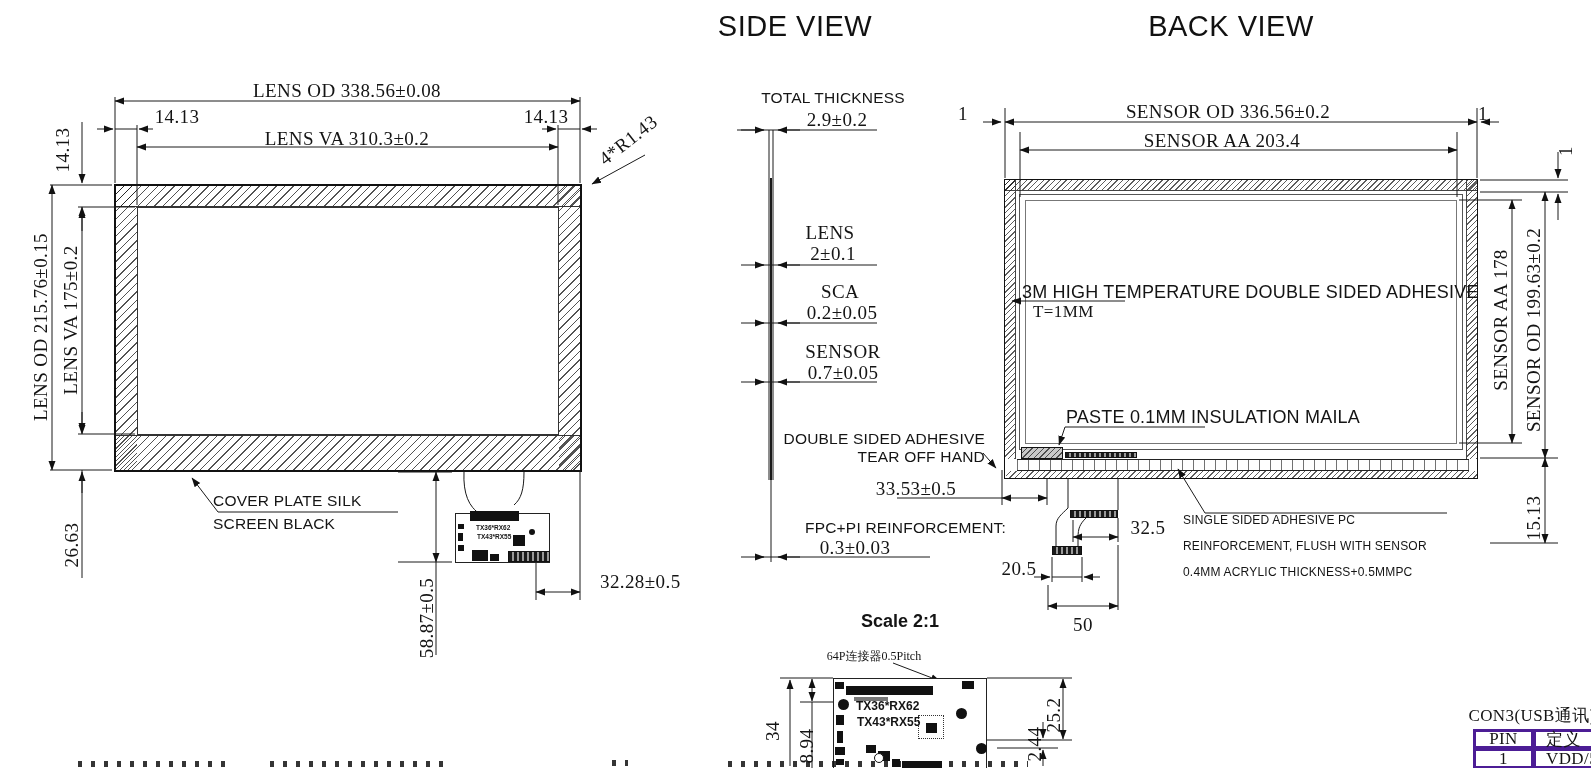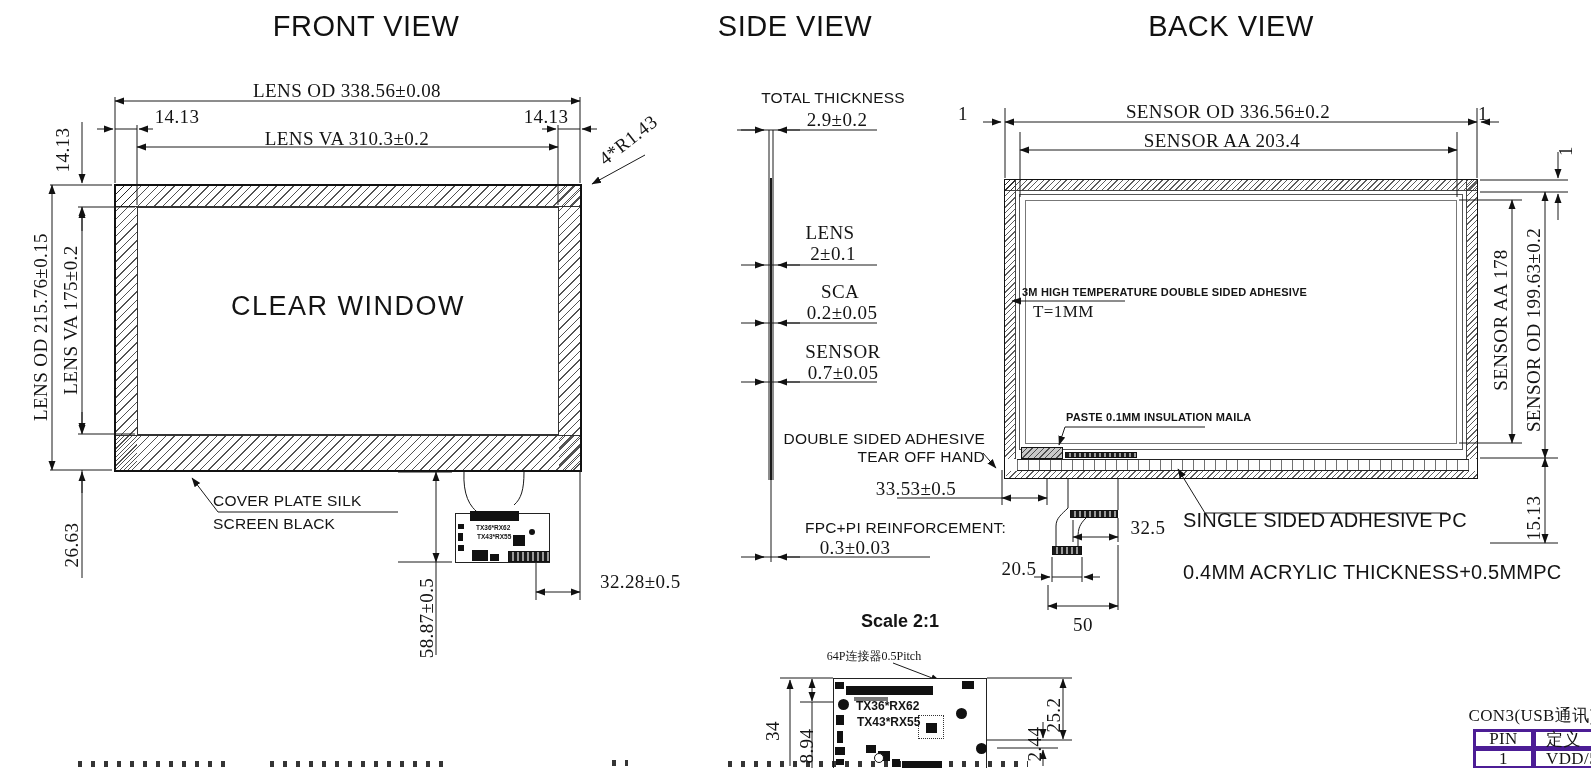--- a/index.html
+++ b/index.html
@@ -11,22 +11,22 @@
   .l{transform:translate(0,-50%)}
   .r{transform:translate(-100%,-50%)}
   .v{transform:translate(-50%,-50%) rotate(-90deg)}
   .rot38{transform:translate(-50%,-50%) rotate(-38deg)}
   .d{font-family:"Liberation Serif","DejaVu Serif",serif;font-size:19px;letter-spacing:.4px}
   .d17{font-family:"Liberation Serif","DejaVu Serif",serif;font-size:17px;letter-spacing:.4px}
   .d12{font-family:"Liberation Serif","DejaVu Serif",serif;font-size:12px}
   .title{font-size:29px;letter-spacing:.5px;color:#111}
   .cw{font-size:27px;letter-spacing:1.5px}
   .s15{font-size:15.5px;letter-spacing:.2px}
-  .s15b{font-size:11px;font-weight:700;letter-spacing:.2px}
-  .s16{font-size:20px;letter-spacing:.2px}
+  .s15b{font-size:18px;font-weight:400;letter-spacing:.2px}
+  .s16{font-size:12px;letter-spacing:.2px}
   .sc{font-size:18px;font-weight:600}
   .box{position:absolute;box-sizing:border-box}
   .hatchA{background:repeating-linear-gradient(135deg,rgba(25,25,25,0) 0 5px,rgba(25,25,25,.75) 5px 6px)}
   .hatchF{background:repeating-linear-gradient(135deg,rgba(25,25,25,0) 0 3px,rgba(25,25,25,.7) 3px 4px)}
   .checker{background:repeating-linear-gradient(90deg,rgba(20,20,20,.6) 0 1px,rgba(0,0,0,0) 1px 11px);
            border-top:1px solid #222;border-bottom:1px solid #222}
   .stripebar{background:repeating-linear-gradient(90deg,#1a1a1a 0 3px,#999 3px 5px);border:1px solid #111}
   .blk{background:#111}
   .frag{position:absolute;height:6px;background:repeating-linear-gradient(90deg,#111 0 4px,rgba(0,0,0,0) 4px 13px);opacity:.85;z-index:2}
   .tcell{position:absolute;box-sizing:border-box;border:3px solid #4c1d95;display:flex;align-items:center}
@@ -198,33 +198,31 @@
     <div class="box" style="left:122px;top:29px;width:11px;height:11px;background:#111;border-radius:50%"></div>
     <div class="box" style="left:142px;top:64px;width:11px;height:11px;background:#111;border-radius:50%"></div>
     <div class="box blk" style="left:128px;top:2px;width:12px;height:8px"></div>
     <div class="box blk" style="left:32px;top:66px;width:10px;height:8px"></div>
     <div class="box blk" style="left:44px;top:72px;width:12px;height:10px"></div>
     <div class="box" style="left:40px;top:74px;width:10px;height:10px;background:#fff;border:1px solid #111;border-radius:50%"></div>
     <div class="box blk" style="left:58px;top:80px;width:8px;height:8px"></div>
     <div class="box blk" style="left:68px;top:82px;width:40px;height:7px"></div>
   </div>
 
-  <div class="lb title c" style="left:366px;top:26px">FRONT VIEW</div>
   <div class="lb d c" style="left:347px;top:90px">LENS OD 338.56±0.08</div>
   <div class="lb d c" style="left:177px;top:116px">14.13</div>
   <div class="lb d c" style="left:546px;top:116px">14.13</div>
   <div class="lb d c" style="left:347px;top:138px">LENS VA 310.3±0.2</div>
   <div class="lb d rot38" style="left:628px;top:140px">4*R1.43</div>
   <div class="lb d v" style="left:62px;top:150px">14.13</div>
   <div class="lb d v" style="left:40px;top:327px">LENS OD 215.76±0.15</div>
   <div class="lb d v" style="left:70px;top:320px">LENS VA 175±0.2</div>
   <div class="lb d v" style="left:71px;top:545px">26.63</div>
   <div class="lb d v" style="left:426px;top:618px">58.87±0.5</div>
   <div class="lb d l" style="left:600px;top:581px">32.28±0.5</div>
-  <div class="lb cw c" style="left:348px;top:306px">CLEAR WINDOW</div>
   <div class="lb s15 l" style="left:213px;top:501px">COVER PLATE SILK</div>
   <div class="lb s15 l" style="left:213px;top:524px">SCREEN BLACK</div>
 
   <div class="lb title c" style="left:795px;top:26px">SIDE VIEW</div>
   <div class="lb s15 c" style="left:833px;top:98px">TOTAL THICKNESS</div>
   <div class="lb d c" style="left:837px;top:119px">2.9±0.2</div>
   <div class="lb d c" style="left:830px;top:232px">LENS</div>
   <div class="lb d c" style="left:833px;top:253px">2±0.1</div>
   <div class="lb d c" style="left:840px;top:291px">SCA</div>
   <div class="lb d c" style="left:842px;top:312px">0.2±0.05</div>
@@ -245,20 +243,21 @@
   <div class="lb d c" style="left:1483px;top:113px">1</div>
   <div class="lb d c" style="left:1222px;top:140px">SENSOR AA 203.4</div>
   <div class="lb d v" style="left:1565px;top:151px">1</div>
   <div class="lb s15b l" style="left:1022px;top:292px">3M HIGH TEMPERATURE DOUBLE SIDED ADHESIVE</div>
   <div class="lb d17 l" style="left:1033px;top:311px">T=1MM</div>
   <div class="lb s15b l" style="left:1066px;top:417px">PASTE 0.1MM INSULATION MAILA</div>
   <div class="lb d v" style="left:1500px;top:320px">SENSOR AA 178</div>
   <div class="lb d v" style="left:1533px;top:330px">SENSOR OD 199.63±0.2</div>
   <div class="lb d v" style="left:1533px;top:518px">15.13</div>
   <div class="lb s16 l" style="left:1183px;top:520px">SINGLE SIDED ADHESIVE PC</div>
+  <div class="lb s16 l" style="left:1183px;top:546px">REINFORCEMENT, FLUSH WITH SENSOR</div>
   <div class="lb s16 l" style="left:1183px;top:572px">0.4MM ACRYLIC THICKNESS+0.5MMPC</div>
 
   <div class="lb sc c" style="left:900px;top:621px">Scale 2:1</div>
   <div class="lb d12 c" style="left:874px;top:656px">64P连接器0.5Pitch</div>
   <div class="lb d v" style="left:772px;top:731px">34</div>
   <div class="lb d v" style="left:806px;top:746px">8.94</div>
   <div class="lb d v" style="left:1053px;top:715px">25.2</div>
   <div class="lb d v" style="left:1034px;top:744px">2.44</div>
 
   <div class="lb d17 c" style="left:1532px;top:715px">CON3(USB通讯)</div>

